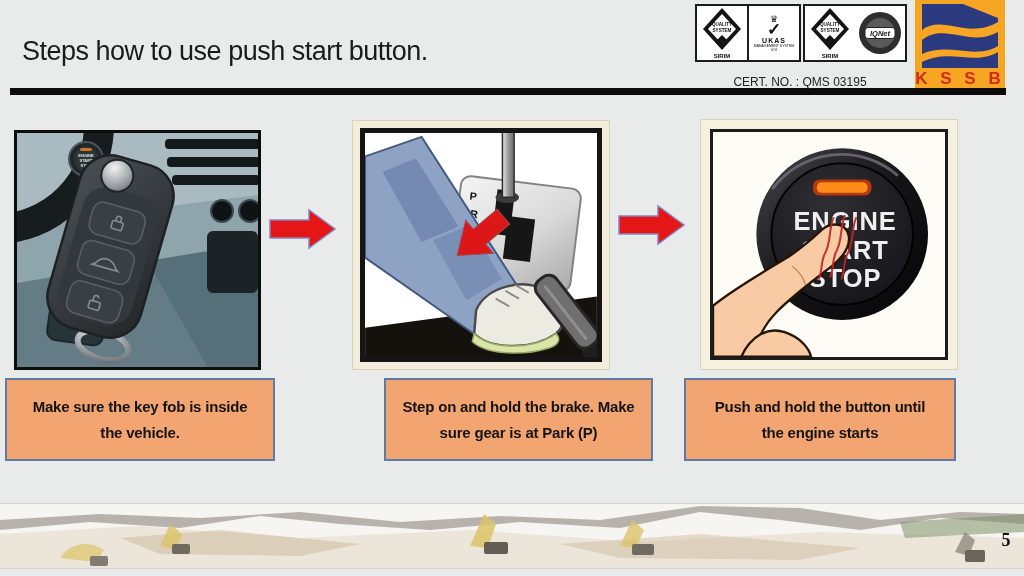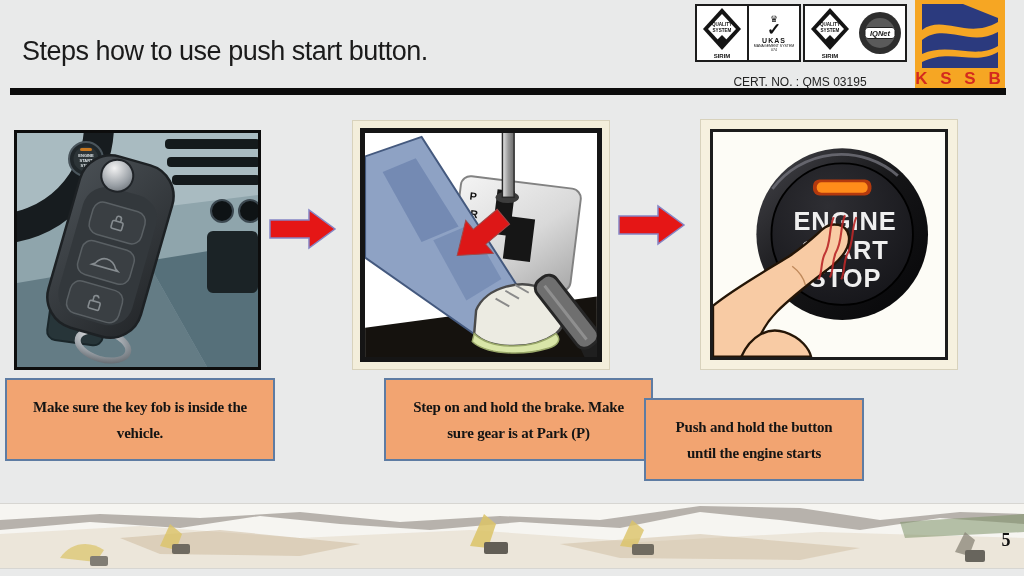--- a/index.html
+++ b/index.html
@@ -46,25 +46,25 @@
   .img-frame1 svg, .img-frame2 svg, .img-frame3 svg { display:block; width:100%; height:100%; }
 
   .step-arrow1 { left:269px; top:207px; }
   .step-arrow2 { left:618px; top:203px; }
 
   
   .caption {
     top:378px; height:83px; background:#f2a471; border:2px solid #5e7ca3;
     box-sizing:border-box; display:flex; align-items:center; justify-content:center;
     text-align:center; font-size:15px; font-weight:700; color:#141414;
-    line-height:26px; letter-spacing:-0.2px; padding:0 16px;font-family:Liberation Serif, serif;
+    line-height:26px; letter-spacing:-0.2px; padding:0 16px;
   }
   .caption1 { left:5px;   width:270px; }
   .caption2 { left:344px; width:269px;margin-left:40px; }
-  .caption3 { left:644px; width:220px;margin-top:20px; }
+  .caption3 { left:684px; width:272px; }
 
   
   .footer-strip { left:0; top:503px; width:1024px; height:64px; background:#f6f5f1;
                   border-top:1px solid #d7d6d2; border-bottom:1px solid #d7d6d2; }
   .footer-strip svg { display:block; width:100%; height:100%; }
   .page-number { left:993px; top:530px; width:26px; text-align:center;
                  font-family:"Liberation Serif", serif; font-size:18px; font-weight:700; color:#101010; }
 
   svg text { font-family:"Liberation Sans", sans-serif; }
 </style>

